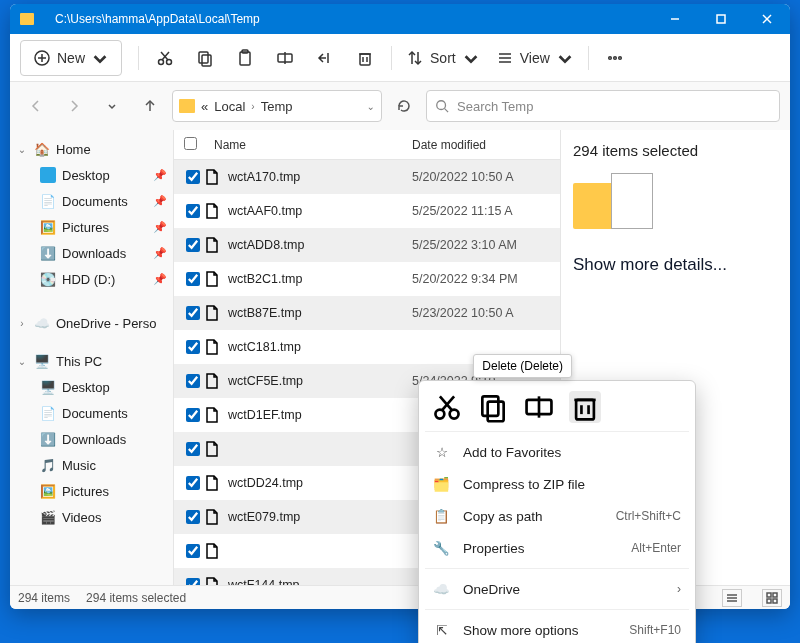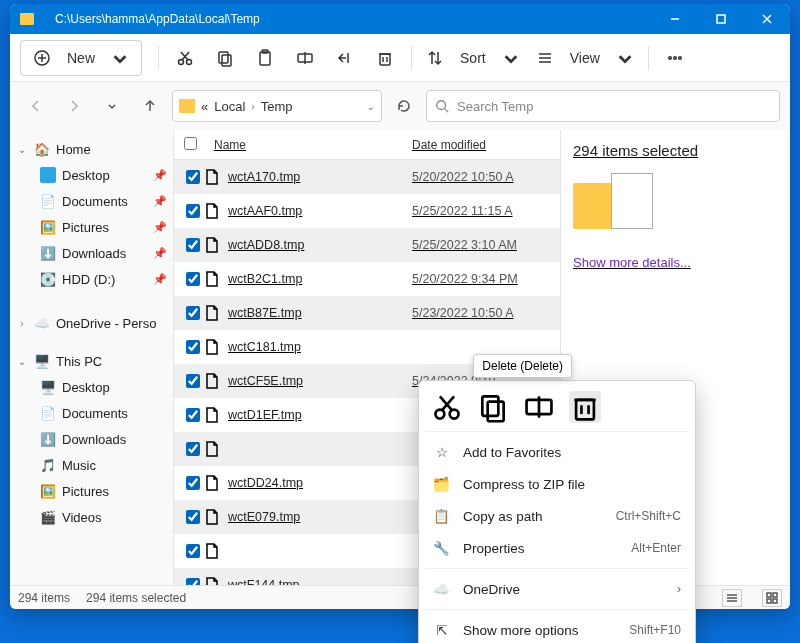--- a/index.html
+++ b/index.html
@@ -4,58 +4,58 @@
 <style>
 * { box-sizing: border-box; margin: 0; padding: 0; font-family: "Segoe UI", sans-serif; }
 body { width: 800px; height: 643px; background: #0a6ed8; overflow: hidden; position: relative; }
 .window { position: absolute; top: 4px; left: 10px; width: 780px; height: 605px; background: #f9f9f9; border-radius: 6px; box-shadow: 0 6px 24px rgba(0,0,0,0.3); display: flex; flex-direction: column; overflow: hidden; }
 .titlebar { height: 30px; background: #0078d7; color: #fff; display: flex; align-items: center; padding: 0 0 0 10px; font-size: 12px; }
 .titlebar .title-text { flex: 1; display: flex; align-items: center; gap: 21px; }
 .title-icon { width: 14px; height: 12px; background: #ffc94a; border-radius: 1px; }
 .winbtn { width: 46px; height: 30px; display: flex; align-items: center; justify-content: center; color: #fff; }
 .winbtn svg { width: 10px; height: 10px; }
 .toolbar { height: 48px; background: #fff; border-bottom: 1px solid #e5e5e5; display: flex; align-items: center; padding: 0 10px; gap: 0; }
-.tbtn { height: 36px; min-width: 40px; display: flex; align-items: center; justify-content: center; border-radius: 4px; font-size: 14px; color: #333; gap: 16px; padding: 0 8px; }
+.tbtn { height: 36px; min-width: 40px; display: flex; align-items: center; justify-content: center; border-radius: 4px; font-size: 14px; color: #333; gap: 6px; padding: 0 8px; }
 .newbtn { border: 1px solid #d0d0d0; padding: 0 12px; margin-right: 10px; }
 .tbtn svg { width: 18px; height: 18px; }
 .tsep { width: 1px; height: 24px; background: #e0e0e0; margin: 0 6px; }
 .navrow { height: 48px; display: flex; align-items: center; padding: 0 10px; gap: 6px; background: #f9f9f9; }
 .navbtn { width: 32px; height: 32px; display: flex; align-items: center; justify-content: center; color: #555; border-radius: 4px; }
 .navbtn.disabled { color: #b0b0b0; }
 .addrbar { flex: 0 0 210px; height: 32px; background: #fff; border: 1px solid #d0d0d0; border-radius: 4px; display: flex; align-items: center; padding: 0 6px; gap: 6px; font-size: 13px; color: #333; }
 .folder-ico { width: 16px; height: 14px; background: #ffc94a; border-radius: 1px; }
 .chev { color: #777; font-size: 10px; }
 .searchbar { flex: 1; height: 32px; background: #fff; border: 1px solid #d0d0d0; border-radius: 4px; display: flex; align-items: center; padding: 0 8px; gap: 8px; font-size: 13px; color: #888; }
 .body { flex: 1; display: flex; overflow: hidden; }
 .sidebar { width: 164px; border-right: 1px solid #e5e5e5; background: #f9f9f9; overflow-y: auto; padding: 6px 0; font-size: 13px; }
 .sbitem { height: 26px; display: flex; align-items: center; padding: 0 6px; gap: 6px; color: #222; }
 .sbitem .chev { width: 12px; text-align: center; }
 .sbicon { width: 16px; height: 16px; display: flex; align-items: center; justify-content: center; }
 .sbitem.indent { padding-left: 30px; justify-content: space-between; }
 .sbitem.indent > .left { display:flex; align-items:center; gap:6px; }
 .pin { color: #555; font-size: 11px; }
-.main { flex: 1; display: flex; overflow: hidden; text-decoration: underline; }
+.main { flex: 1; display: flex; overflow: hidden; }
 .filelist { flex: 1; overflow-y: auto; background: #fff; position: relative; }
 .listhdr { position: sticky; top: 0; height: 30px; background: #fff; border-bottom: 1px solid #e5e5e5; display: flex; align-items: center; font-size: 12px; color: #333; padding-left: 10px; }
 .hdrchk { width: 24px; }
 .hdrname { flex: 1; padding-left: 6px; }
 .hdrdate { width: 148px; }
 .row { height: 34px; display: flex; align-items: center; padding-left: 10px; font-size: 12.5px; }
 .row.even { background: #efefef; }
 .rchk { width: 18px; height: 18px; display:flex;align-items:center;justify-content:center; }
 .rchk input { width: 14px; height: 14px; accent-color: #0067c0; }
 .ficon { width: 20px; display:flex; justify-content:center; }
 .fname { flex: 1; color: #222; padding-left: 6px; }
 .fdate { width: 148px; color: #555; }
 .details { width: 230px; border-left: 1px solid #e5e5e5; background: #fff; padding: 12px; font-size: 13px; }
 .details .selcount { font-size: 15px; margin-bottom: 14px; color: #222; }
 .thumb { width: 90px; height: 72px; margin: 10px 0; position: relative; }
 .thumb .fld { position:absolute; left:0; top:10px; width:54px; height:46px; background:#ffc94a; border-radius:2px;}
 .thumb .doc { position:absolute; right:10px; top:0; width:42px; height:56px; background:#fff; border:1px solid #aaa;}
-.showmore { color: #6d28d9; font-size: 13px; cursor: pointer; }
+.showmore { color: #0f172a; font-size: 17px; cursor: pointer; }
 .statusbar { height: 24px; border-top: 1px solid #e5e5e5; background: #f9f9f9; display: flex; align-items: center; padding: 0 8px; font-size: 12px; color: #555; gap: 16px; }
 .statusbar .spacer { flex: 1; }
 .viewico { width: 20px; height: 18px; border: 1px solid #ccc; margin-left: 4px; display:flex;align-items:center;justify-content:center; }
 .tooltip { position: absolute; right: 228px; top: 354px; background:#fff; border:1px solid #ccc; padding:4px 8px; font-size:12px; box-shadow:0 2px 6px rgba(0,0,0,0.2); border-radius:3px; z-index:30; }
 .ctxmenu { position: absolute; right: 104px; top: 380px; width: 278px; background:#fff; border:1px solid #d0d0d0; border-radius:6px; box-shadow:0 8px 24px rgba(0,0,0,0.25); padding:6px; z-index:25; font-size:13.5px; }
 .ctxrow { height: 32px; display:flex; align-items:center; padding: 0 8px; border-radius:4px; gap:12px; color:#222; }
 .ctxrow .shortcut { margin-left:auto; color:#666; font-size:12px; }
 .ctxicons { display:flex; gap:14px; padding:4px 6px 8px 6px; border-bottom:1px solid #eee; margin-bottom:4px; }
 .ctxicons .ib { width:32px; height:32px; display:flex; align-items:center; justify-content:center; border-radius:4px; }
 .ctxicons .ib.hover { background:#eaeaea; }

